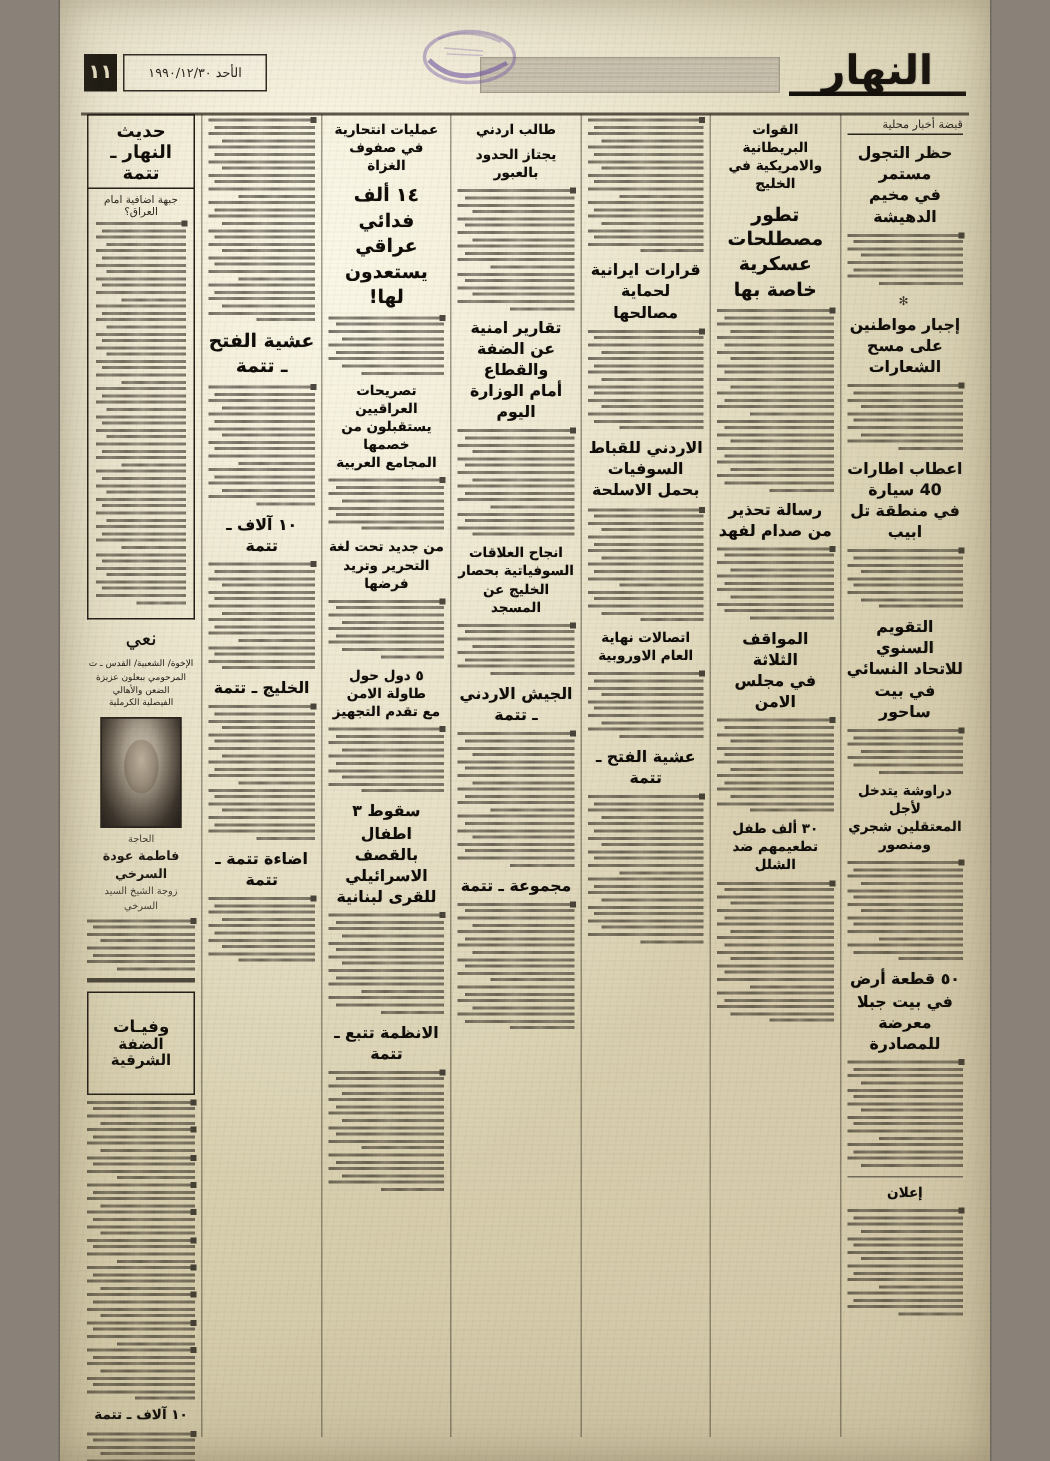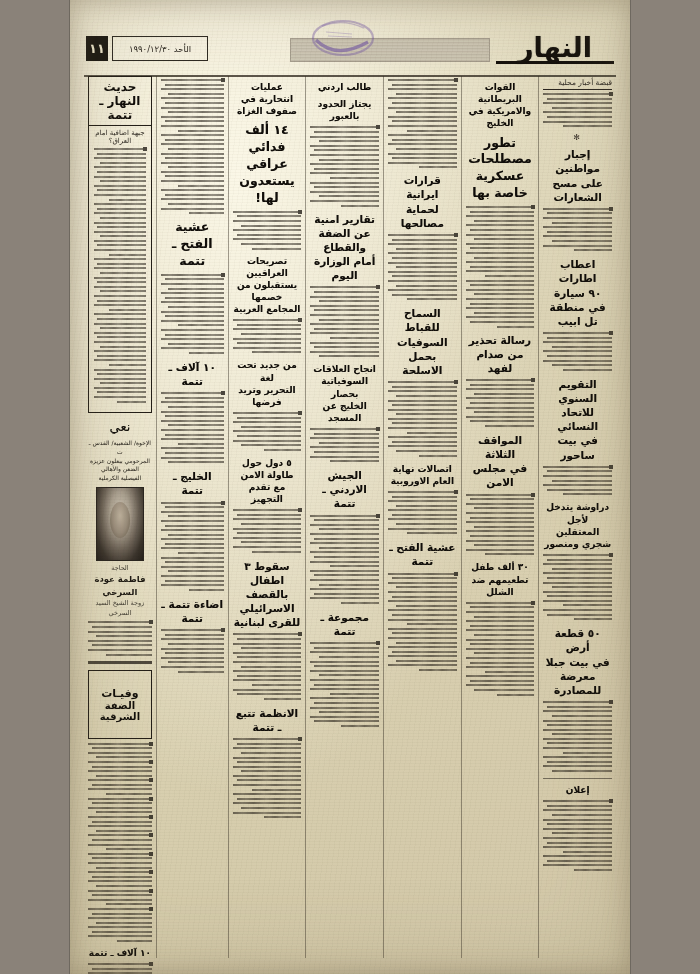--- a/index.html
+++ b/index.html
@@ -6,21 +6,21 @@
   * { box-sizing: border-box; }
   html, body {
     margin: 0; padding: 0;
     background: #8a8279;
   }
   body {
     font-family: "DejaVu Sans", "Liberation Sans", sans-serif;
   }
   #page {
     position: relative;
-    width: 560px;
+    width: 620px;
     height: 974px;
     margin: 0 auto;
     background:
       radial-gradient(ellipse at 30% 18%, rgba(255,252,238,0.85) 0%, rgba(244,238,216,0.0) 55%),
       radial-gradient(ellipse at 85% 80%, rgba(214,203,173,0.55) 0%, rgba(226,216,188,0.0) 60%),
       linear-gradient(163deg, #e9e2c7 0%, #e3dcc0 18%, #ded6b8 42%, #d9d0b0 68%, #cfc5a4 100%);
     overflow: hidden;
     box-shadow: 0 0 0 1px #6e685f;
   }
   
@@ -283,20 +283,22 @@
       <path d="M20 16 l26 2 M22 20 l24 1" stroke="#6c4fa3" stroke-width="1" opacity=".4"></path>
     </svg>
   </div>
 
   <div class="cols">
 
     <div class="col w1">
       <div class="kicker">قبضة أخبار محلية</div>
 
       <div class="blk">
+        <div class="hl md" style="white-space:pre-line">حظر التجول مستمر
+في مخيم الدهيشة</div>
         <div class="body">
           <div class="ln s1 lead"></div>
               <div class="ln s2"></div>
               <div class="ln s1"></div>
           <div class="ln s3"></div>
               <div class="ln s1"></div>
               <div class="ln s2"></div>
           <div class="ln s1"></div>
               <div class="ln s4"></div>
         </div>
@@ -316,21 +318,21 @@
               <div class="ln s2"></div>
           <div class="ln s1"></div>
               <div class="ln s3"></div>
               <div class="ln s1"></div>
           <div class="ln s5"></div>
         </div>
       </div>
 
       <div class="blk">
         <div class="hl md" style="white-space:pre-line">اعطاب اطارات
-٩٠ سيارة
+40 سيارة
 في منطقة تل ابيب</div>
         <div class="body">
           <div class="ln s1 lead"></div>
               <div class="ln s2"></div>
               <div class="ln s1"></div>
           <div class="ln s3"></div>
               <div class="ln s1"></div>
               <div class="ln s2"></div>
           <div class="ln s1"></div>
               <div class="ln s3"></div>
@@ -562,21 +564,21 @@
           <div class="ln s2"></div>
               <div class="ln s1"></div>
               <div class="ln s3"></div>
           <div class="ln s1"></div>
               <div class="ln s2"></div>
               <div class="ln s4"></div>
         </div>
       </div>
 
       <div class="blk">
-        <div class="hl md" style="white-space:pre-line">السماح للقباط
+        <div class="hl md" style="white-space:pre-line">الاردني للقباط
 السوفيات بحمل الاسلحة</div>
         <div class="body">
           <div class="ln s1 lead"></div>
               <div class="ln s2"></div>
               <div class="ln s1"></div>
           <div class="ln s3"></div>
               <div class="ln s1"></div>
               <div class="ln s2"></div>
           <div class="ln s1"></div>
               <div class="ln s3"></div>

